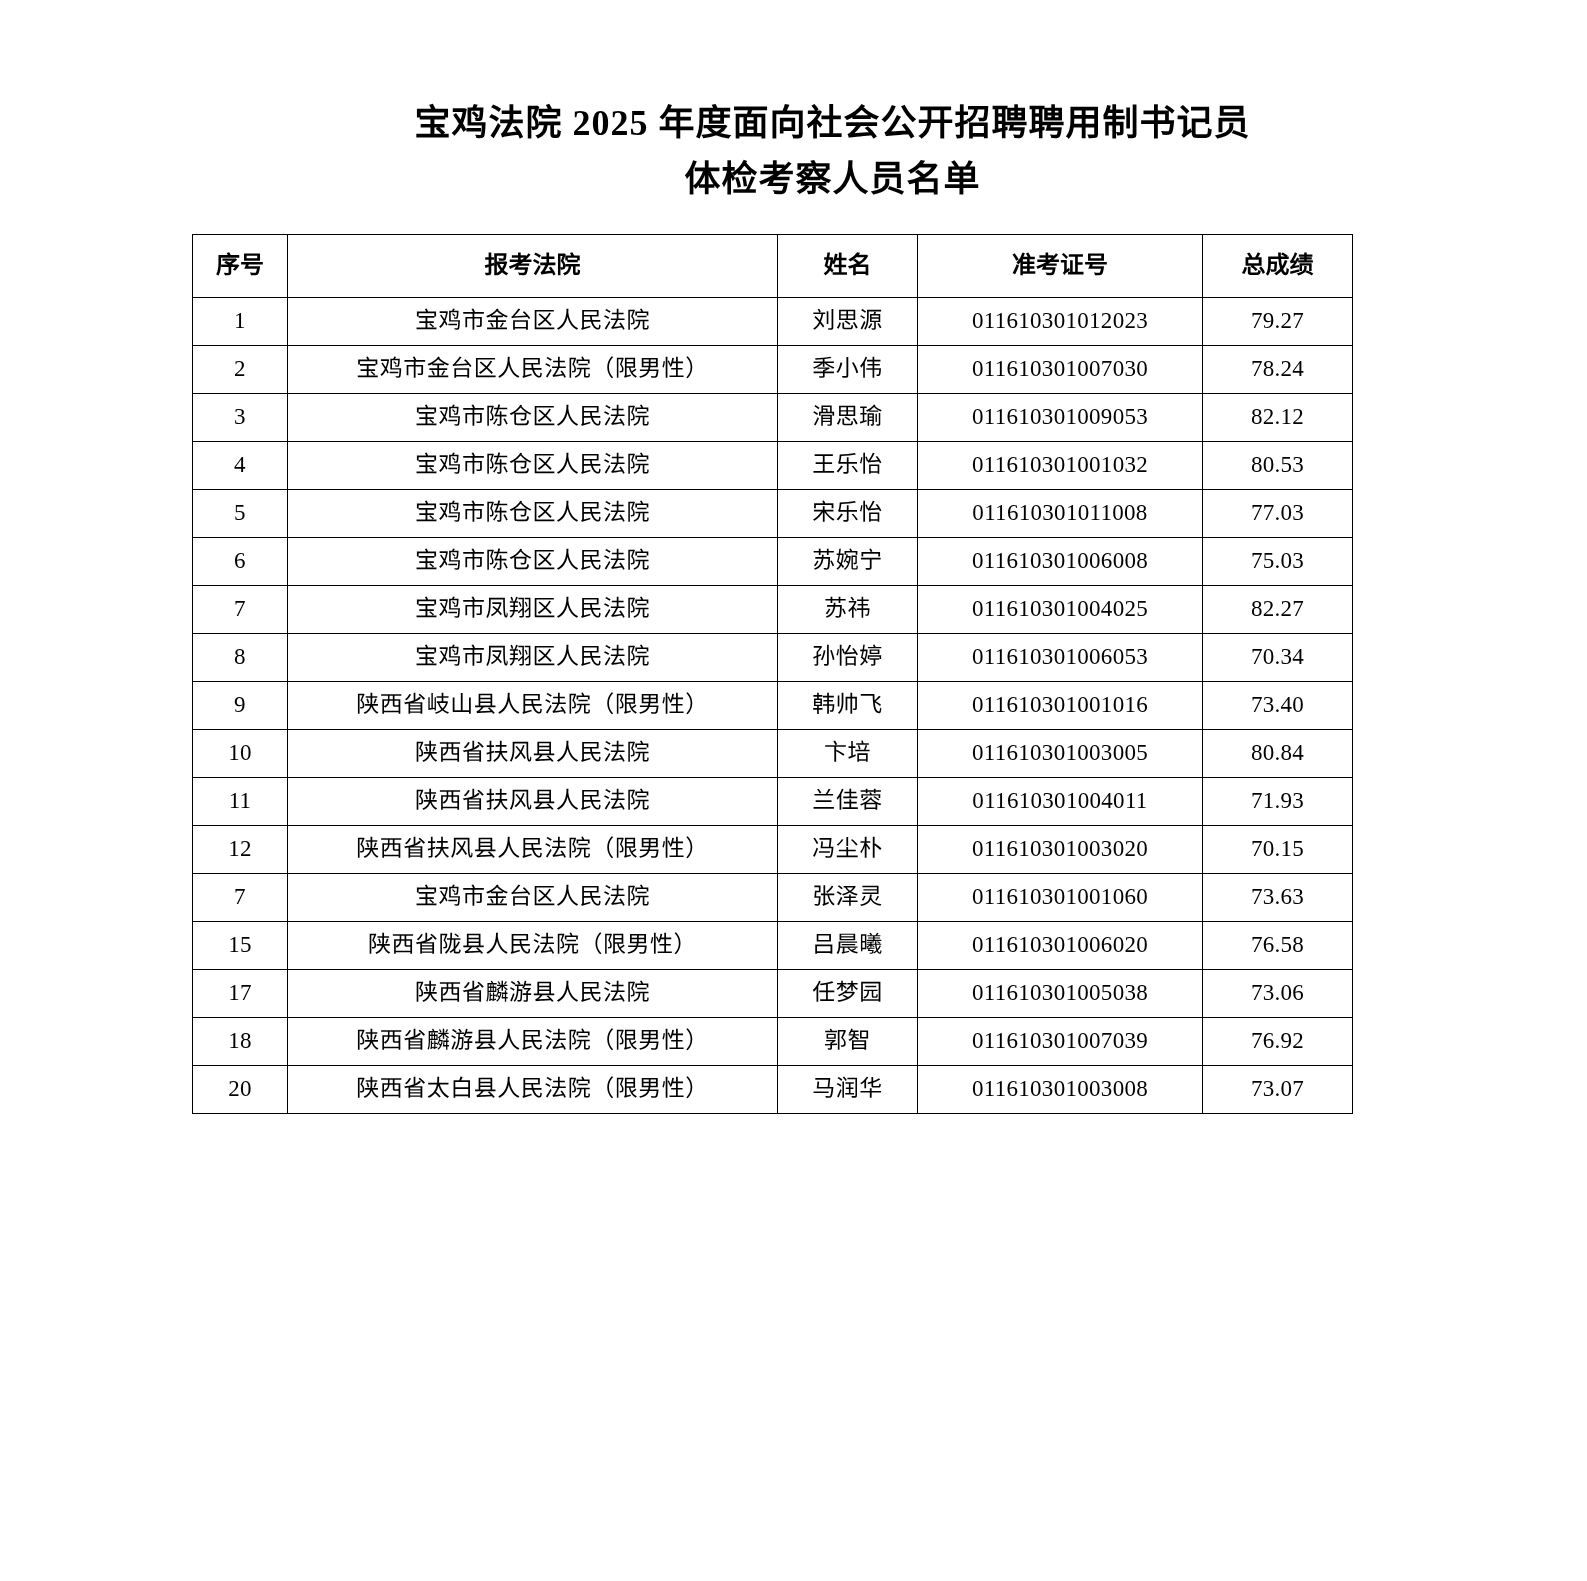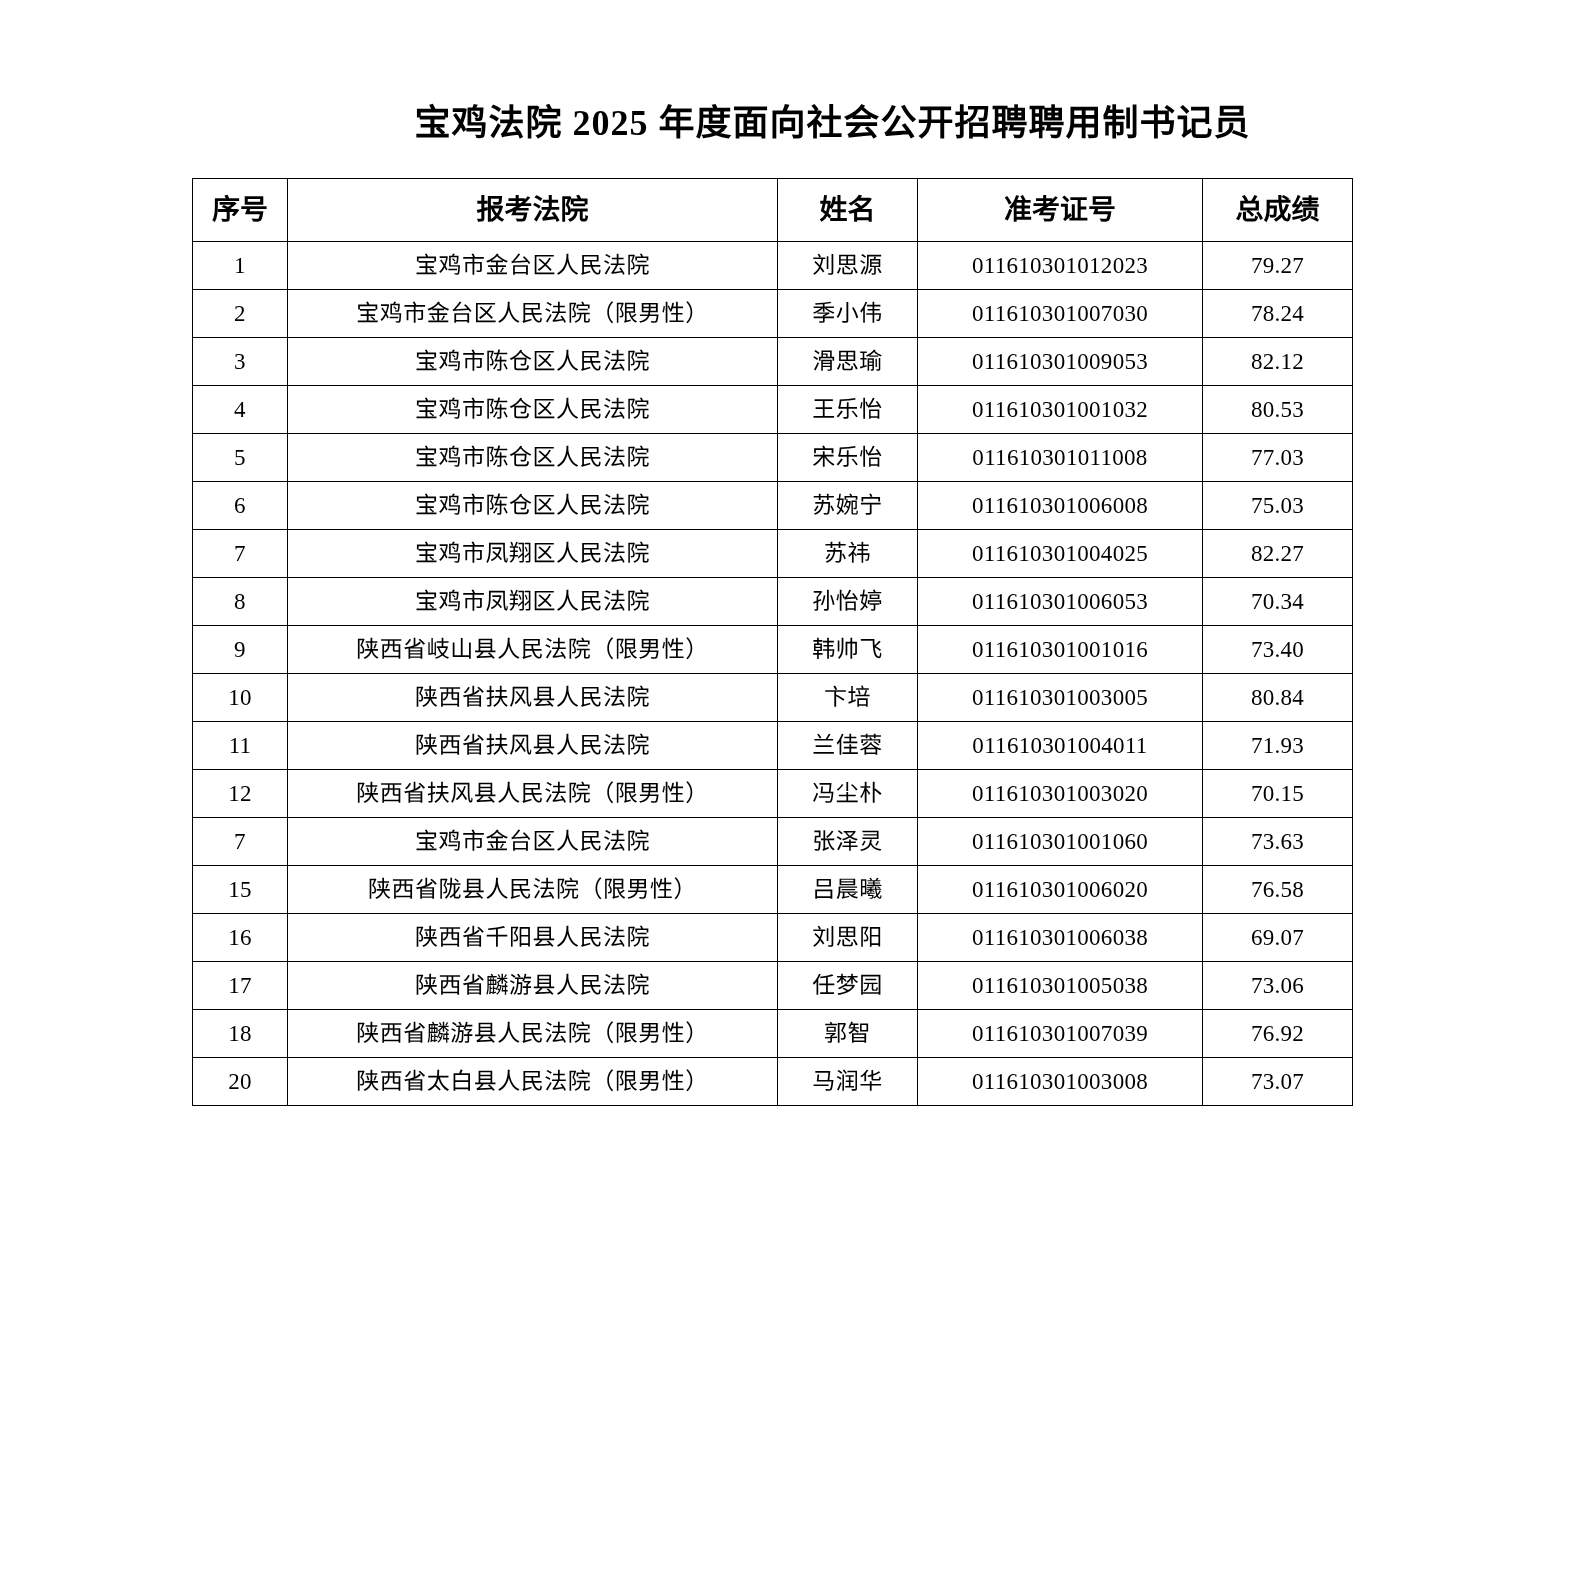--- a/index.html
+++ b/index.html
@@ -47,21 +47,21 @@
     vertical-align: middle;
     font-size: 23px;
     padding: 0;
     height: 47px;
     line-height: 1.2;
     font-family: "Liberation Serif", "DejaVu Serif", serif;
   }
   table.roster thead th {
     font-weight: bold;
     height: 62px;
-    font-size: 28px;
+    font-size: 24px;
   }
   col.c-idx { width: 95px; }
   col.c-court { width: 490px; }
   col.c-name { width: 140px; }
   col.c-ticket { width: 285px; }
   col.c-score { width: 150px; }
 
   td.idx, td.score, td.ticket {
     font-family: "Liberation Serif", "DejaVu Serif", serif;
     letter-spacing: 0.3px;
@@ -70,20 +70,21 @@
     letter-spacing: 0.5px;
   }
 </style>
 </head>
 <body>
 
 <div class="page">
 
   <h1 class="doc-title">
     <span class="line1">宝鸡法院 2025 年度面向社会公开招聘聘用制书记员</span>
+    <span class="line2">体检考察人员名单</span>
   </h1>
 
   <table class="roster">
     <colgroup>
       <col class="c-idx">
       <col class="c-court">
       <col class="c-name">
       <col class="c-ticket">
       <col class="c-score">
     </colgroup>
@@ -189,27 +190,20 @@
           <td class="score">73.63</td>
         </tr>
         <tr>
           <td class="idx">15</td>
           <td class="court">陕西省陇县人民法院（限男性）</td>
           <td class="name">吕晨曦</td>
           <td class="ticket">011610301006020</td>
           <td class="score">76.58</td>
         </tr>
         <tr>
-          <td class="idx">16</td>
-          <td class="court">陕西省千阳县人民法院</td>
-          <td class="name">刘思阳</td>
-          <td class="ticket">011610301006038</td>
-          <td class="score">69.07</td>
-        </tr>
-        <tr>
           <td class="idx">17</td>
           <td class="court">陕西省麟游县人民法院</td>
           <td class="name">任梦园</td>
           <td class="ticket">011610301005038</td>
           <td class="score">73.06</td>
         </tr>
         <tr>
           <td class="idx">18</td>
           <td class="court">陕西省麟游县人民法院（限男性）</td>
           <td class="name">郭智</td>

